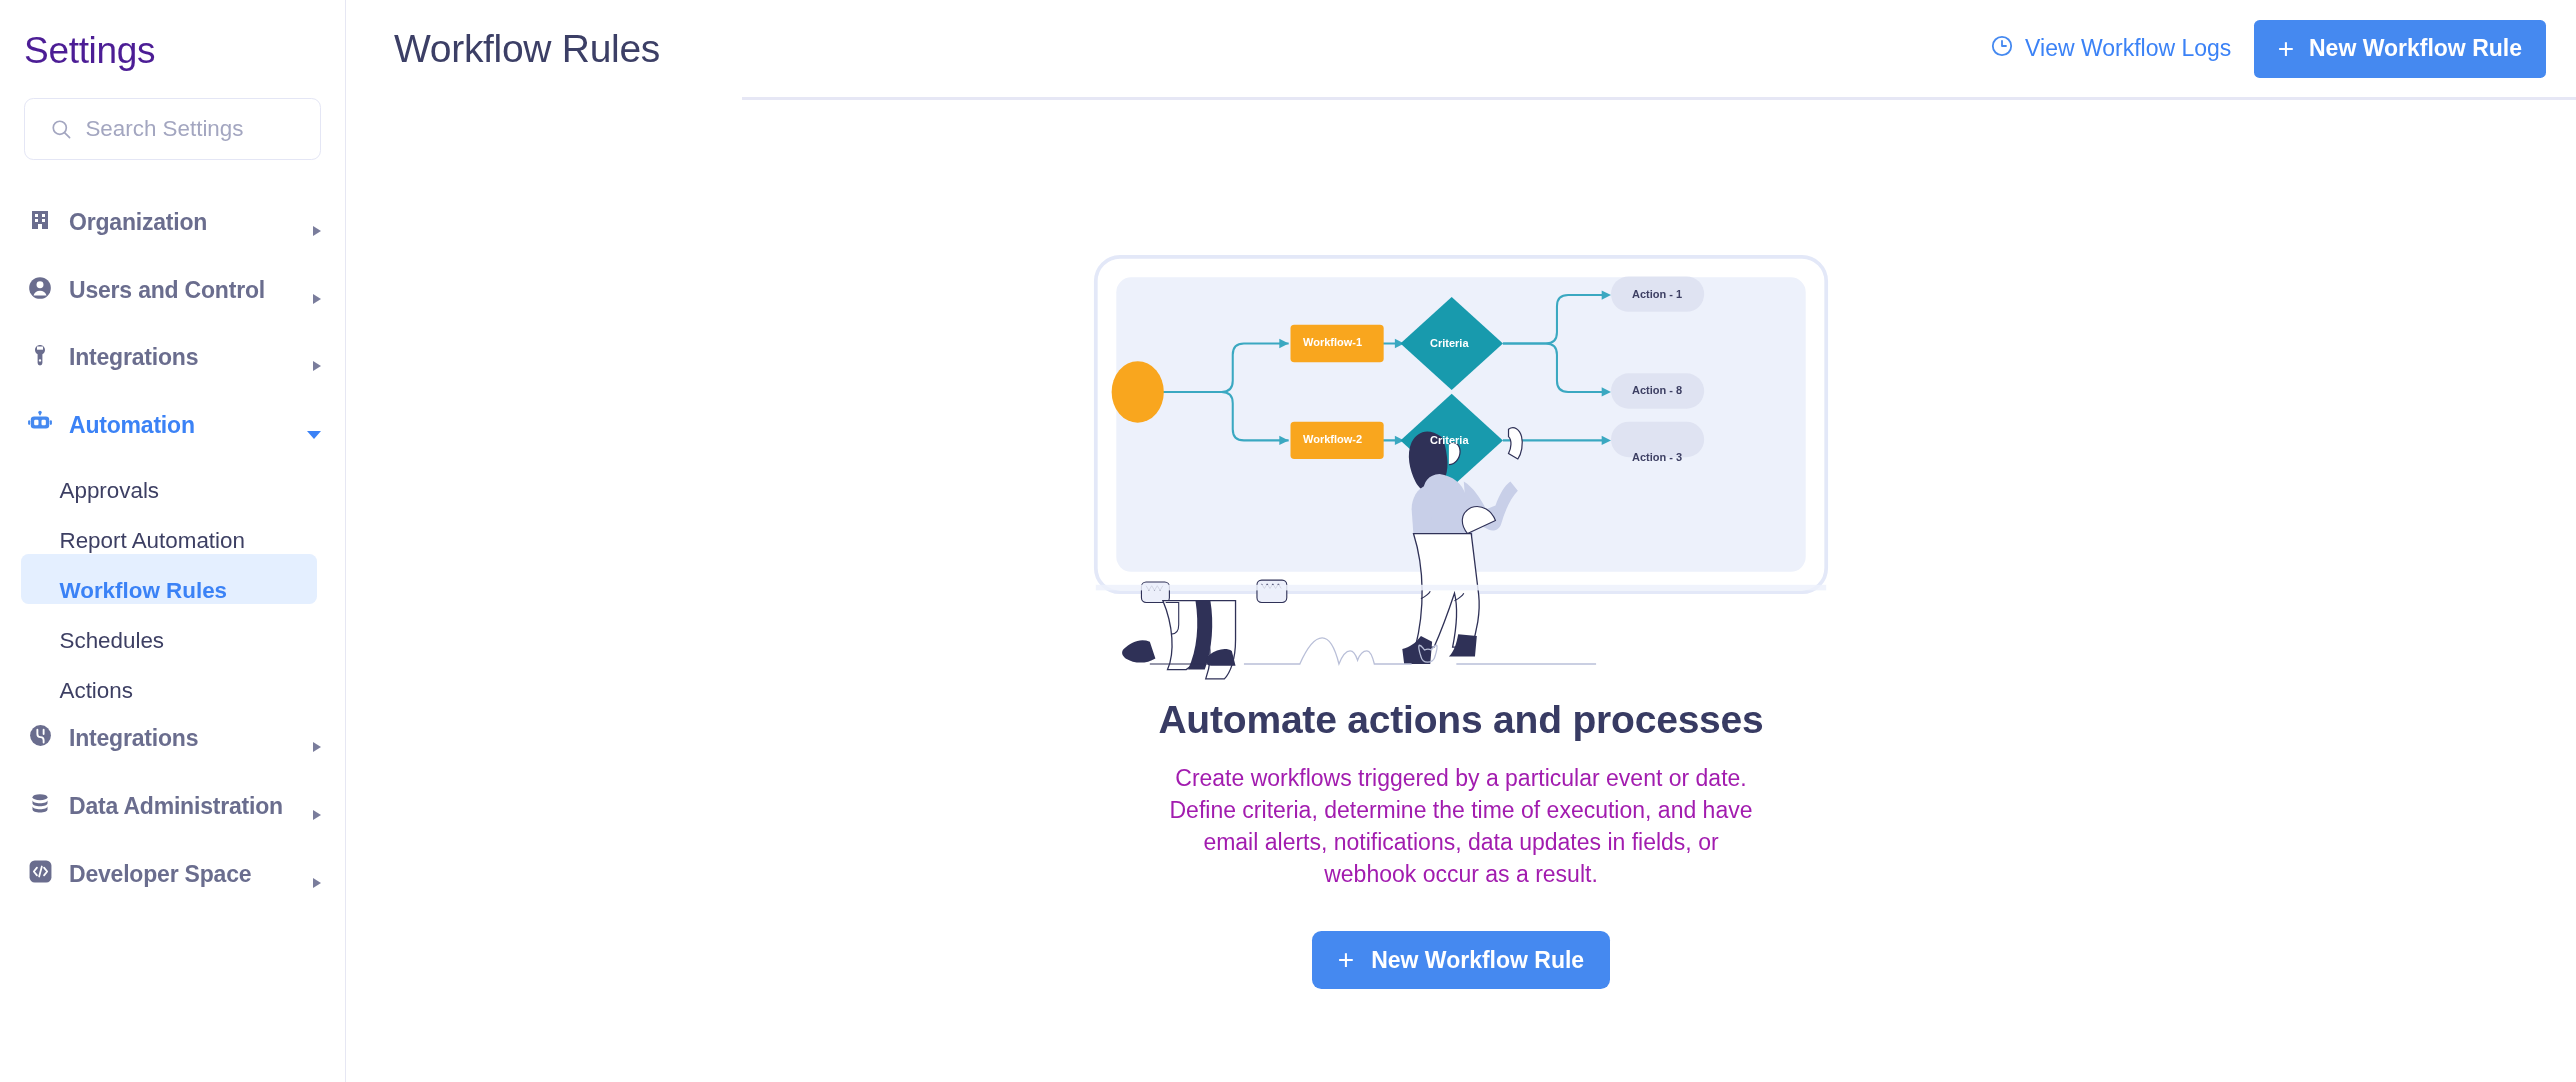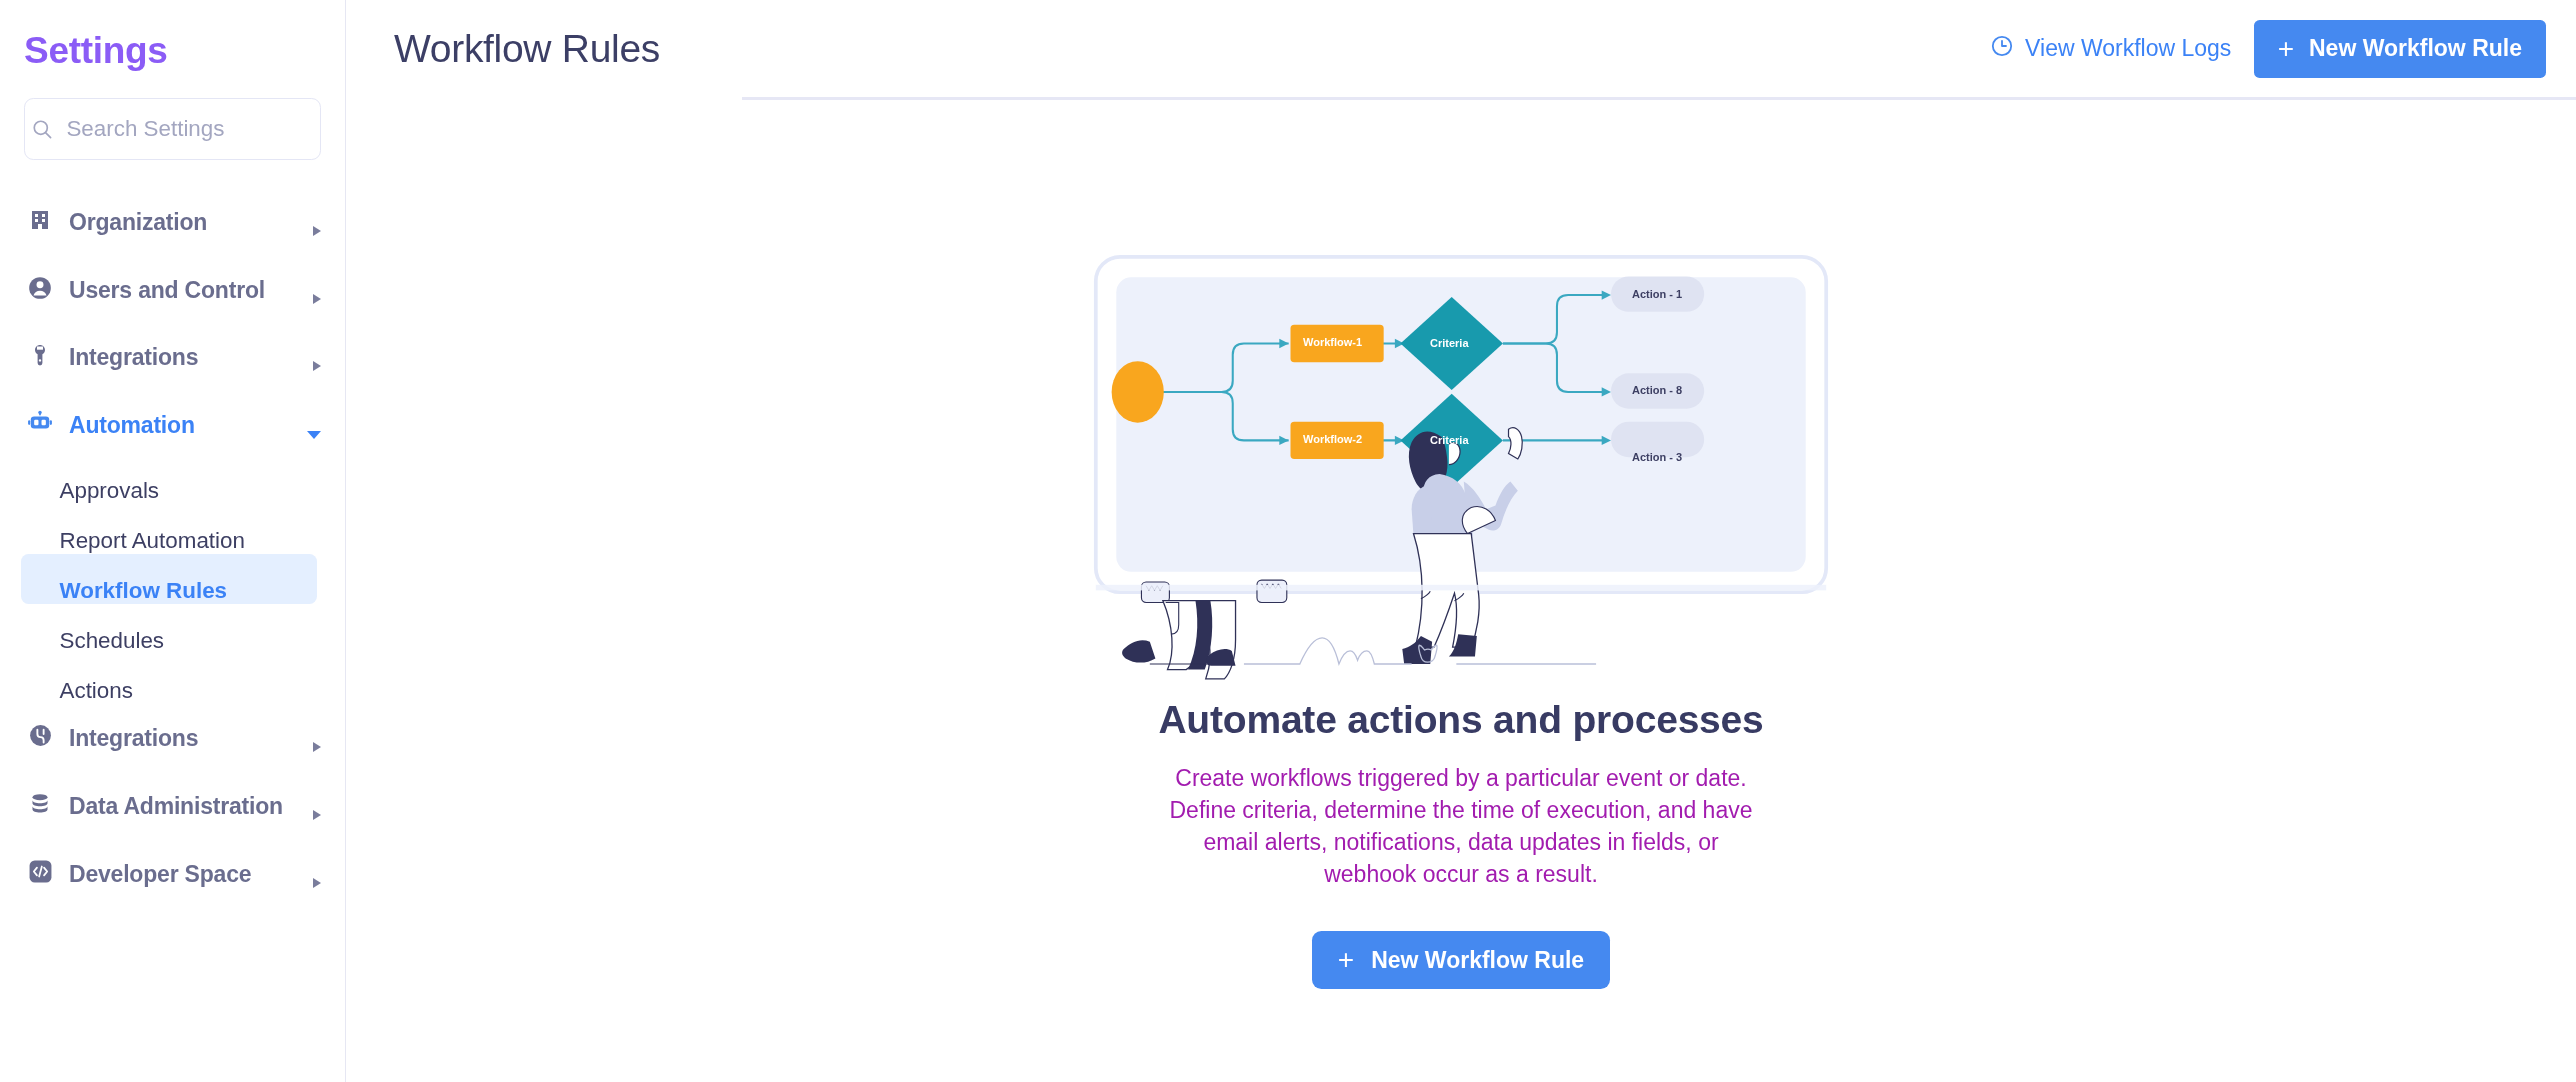--- a/index.html
+++ b/index.html
@@ -23,33 +23,33 @@
     width: 346px;
     height: 1082px;
     background: #ffffff;
     border-right: 1.9px solid #e6e7f3;
     flex: 0 0 346px;
     padding-top: 17px;
     position: relative;
   }
   .settings-title {
     font-size: 37px;
-    font-weight: bold;
-    color: #8b5cf6;
+    font-weight: normal;
+    color: #4c1d95;
     padding: 13px 0 0 24px;
     letter-spacing: -0.3px;
   }
   .search-wrap {
     margin: 26px 24px 0 24px;
     height: 62px;
     border: 1.9px solid #e4e6f5;
     border-radius: 9.3px;
     display: flex;
     align-items: center;
-    padding: 0 6px;
+    padding: 0 25px;
     background: #fff;
   }
   .search-icon { flex: 0 0 auto; margin-right: 13px; display:flex; }
   .search-input {
     border: none;
     outline: none;
     font-size: 22.4px;
     color: #9a9db9;
     font-family: "Liberation Sans", sans-serif;
     width: 100%;

